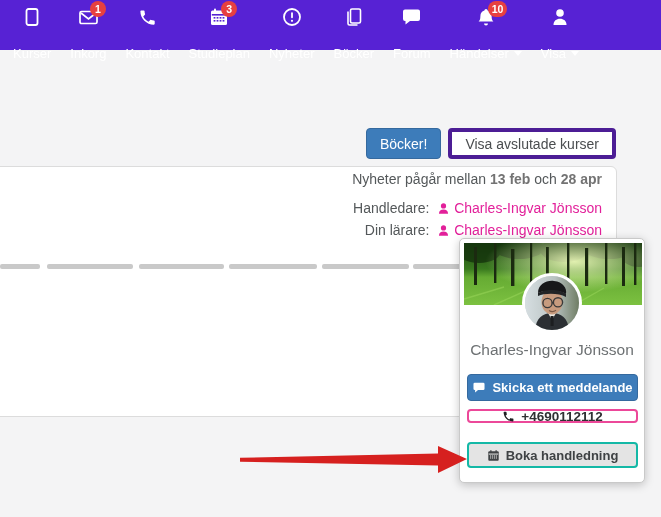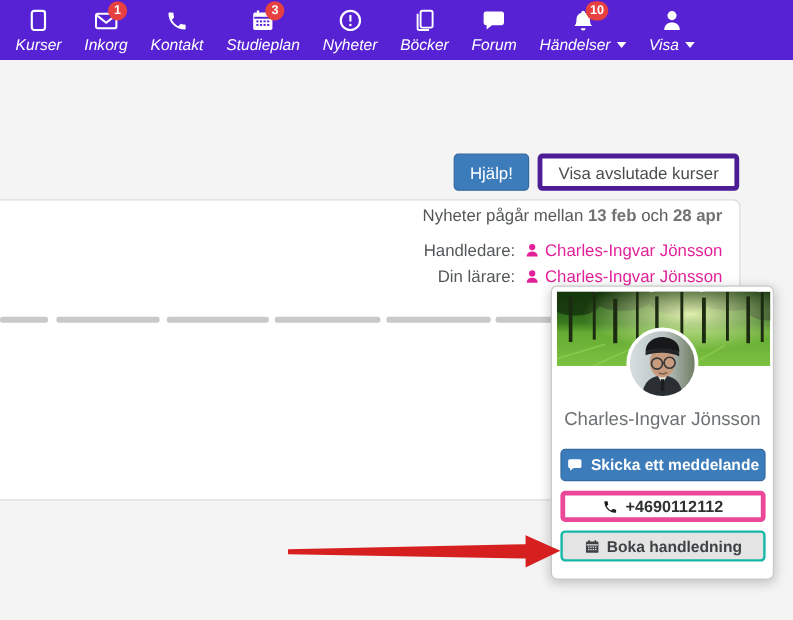--- a/index.html
+++ b/index.html
@@ -4,21 +4,21 @@
 <style>
   * { margin:0; padding:0; box-sizing:border-box; }
   html,body { font-family:"Liberation Sans", sans-serif; }
   #stage { position:relative; width:661px; height:517px; background:#f4f4f5; overflow:hidden; }
 
   
   .nav { position:absolute; left:0; top:0; width:661px; height:50px; background:#5722d4;
          display:flex; align-items:flex-start; padding:6px 0 0 13px; gap:19px; }
   .nav-item { display:flex; flex-direction:column; align-items:center; cursor:pointer; color:#fff; }
   .nav-iconwrap { position:relative; height:22px; display:flex; align-items:center; justify-content:center; }
-  .nav-label { font-size:13px; margin-top:2px; white-space:nowrap; display:flex; align-items:center; gap:5px;font-style:italic; }
+  .nav-label { font-size:13px; margin-top:18px; white-space:nowrap; display:flex; align-items:center; gap:5px; }
   .badge { position:absolute; top:-5px; left:12px; background:#e74040; color:#fff; font-size:10.5px;
            font-weight:bold; min-width:16px; height:16px; border-radius:9px; padding:0 4px;
            display:flex; align-items:center; justify-content:center; line-height:1; }
   .caret { width:0; height:0; border-left:4px solid transparent; border-right:4px solid transparent;
            border-top:5px solid #fff; display:inline-block; }
 
   
   .toolbar { position:absolute; top:128px; right:45px; display:flex; gap:7px; }
   .btn { border-radius:4px; font-size:14px; height:31px; display:flex; align-items:center;
          padding:0 13px; cursor:pointer; white-space:nowrap; }
@@ -42,21 +42,21 @@
   
   .card { position:absolute; left:459px; top:238px; width:186px; height:245px; background:#fff;
           border:1px solid #c9c9c9; border-radius:5px; box-shadow:0 2px 10px rgba(0,0,0,.22); z-index:10; }
   .card-img { position:absolute; left:4px; top:4px; width:178px; height:62px; overflow:hidden; }
   .card-avatar { position:absolute; left:50%; top:34px; transform:translateX(-50%); width:60px; height:60px;
                  border-radius:50%; border:3px solid #fff; overflow:hidden; background:#cfd6d8; z-index:2; }
   .card-name { position:absolute; left:0; top:102px; width:100%; text-align:center; font-size:15.5px; color:#6d7173; }
   .card-btn { position:absolute; left:7px; width:171px; height:27px; border-radius:4px; font-size:13px;
               font-weight:600; display:flex; align-items:center; justify-content:center; gap:6px; cursor:pointer; }
   .card-btn-msg   { top:135px; background:#3d7cba; border:1px solid #35699e; color:#fff; }
-  .card-btn-phone { top:170px; background:#fff; border:4px solid #ec4899; color:#2f3133; height:26px; font-size:13.5px; }
+  .card-btn-phone { top:170px; background:#fff; border:2px solid #ec4899; color:#2f3133; height:14px; font-size:13.5px; }
   .card-btn-book  { top:203px; background:#e4e4e4; border:2px solid #14b8a6; color:#3f4244; height:26px; }
 
   .arrow { position:absolute; left:240px; top:444px; z-index:11; }
 </style>
 </head>
 <body>
 
 <div id="stage">
 
   <div class="nav">
@@ -165,21 +165,21 @@
         </svg>
       </div>
       <span class="nav-label">
         <span>Visa</span>
         <span class="caret"></span>
       </span>
     </div>
   </div>
 
   <div class="toolbar">
-    <div class="btn btn-help">Hjälp!</div>
+    <div class="btn btn-help">Böcker!</div>
     <div class="btn btn-finished">Visa avslutade kurser</div>
   </div>
 
   <div class="panel"></div>
 
   <div class="course-info">
     <div class="line1">
       <span>Nyheter pågår mellan</span>
       <b>13 feb</b>
       <span>och</span>

